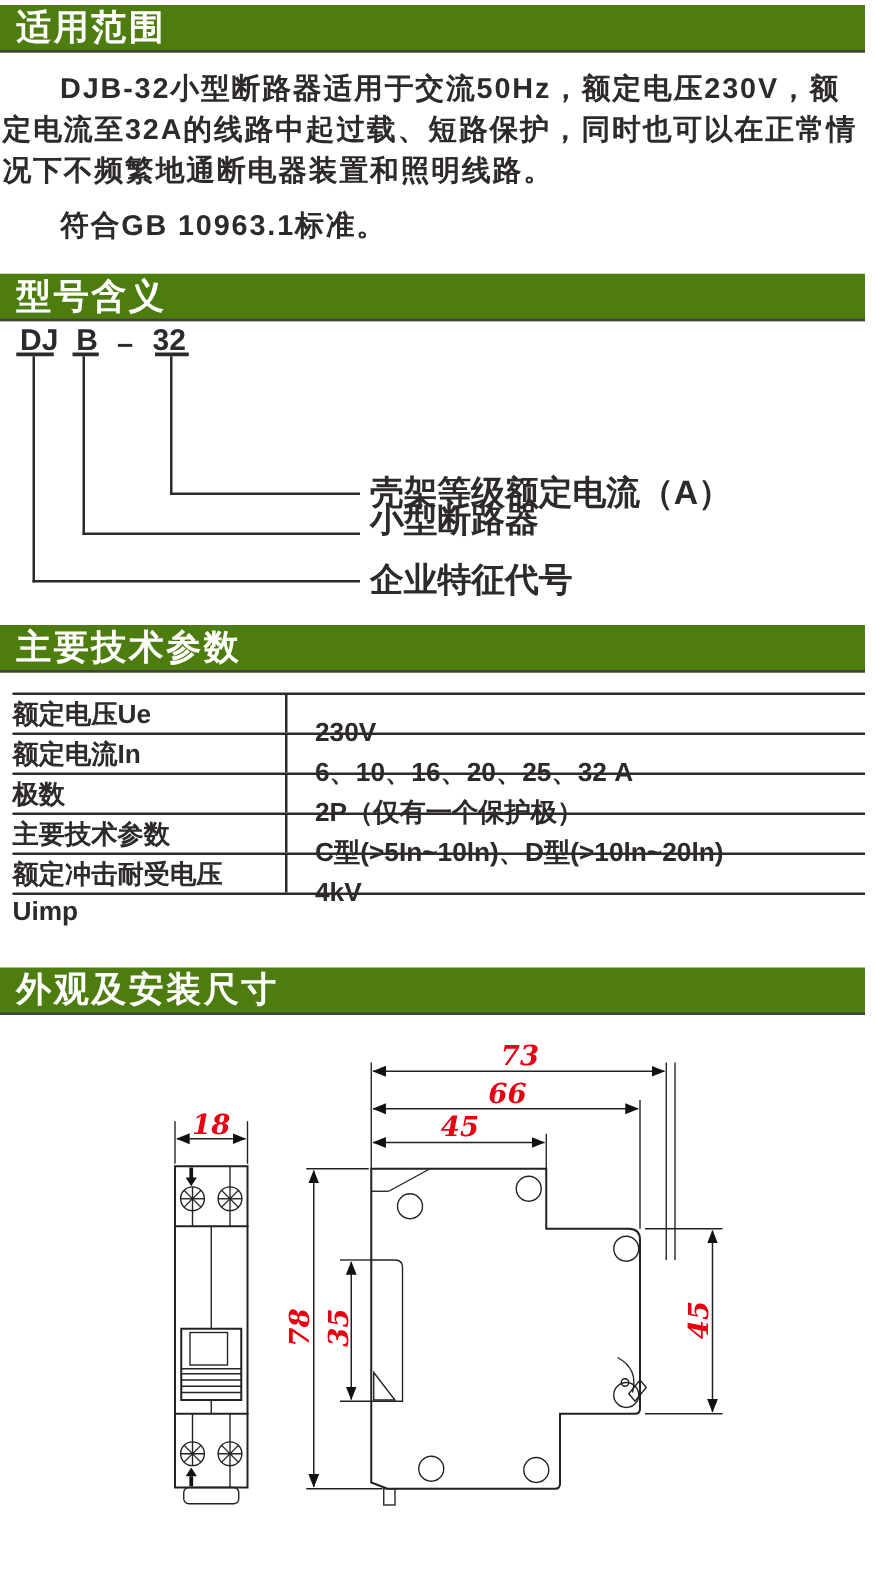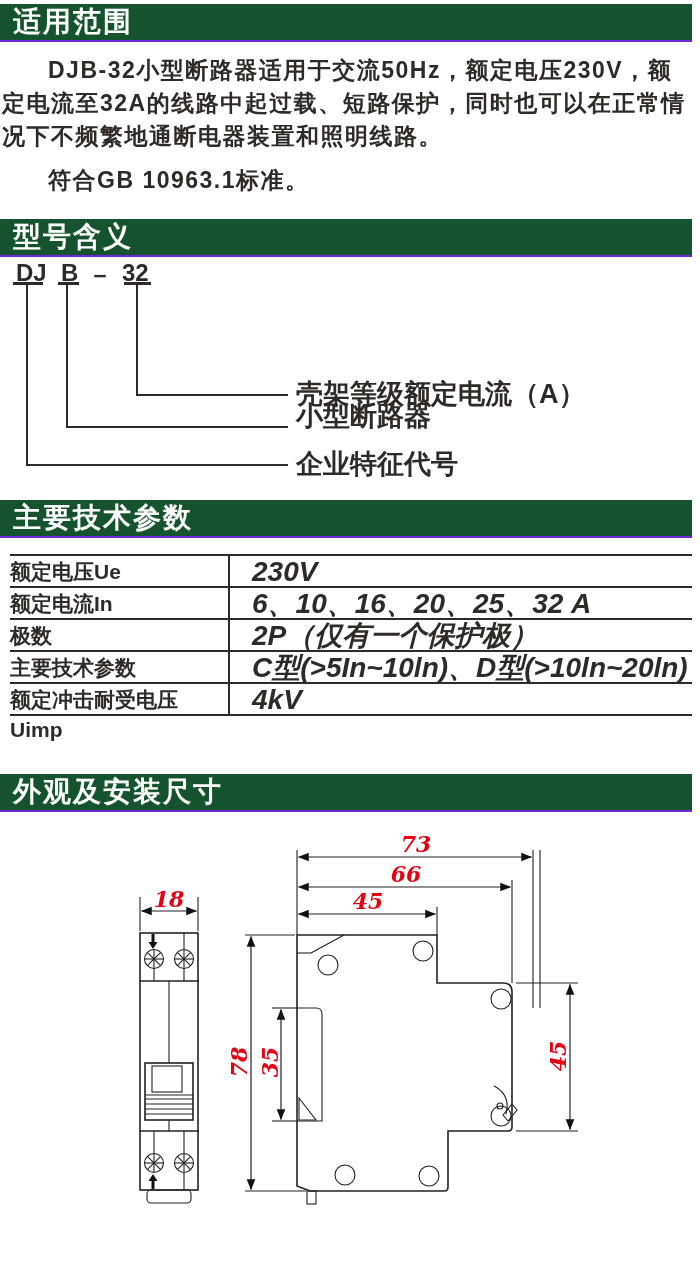--- a/index.html
+++ b/index.html
@@ -1,21 +1,21 @@
 <!DOCTYPE html>
 <html><head>
 <meta charset="utf-8">
 <style>
   html,body{margin:0;padding:0;width:700px;background:#ffffff;
     font-family:"Liberation Sans","DejaVu Sans",sans-serif;color:#2e2a2a;}
   .page{width:700px;height:1265px;overflow:hidden;position:relative;}
 
-  .sec-header{width:692px;height:38px;line-height:36px;background:#14532d;
+  .sec-header{width:692px;height:38px;line-height:36px;background:#4d7c0f;
     color:#ffffff;font-size:28px;font-weight:bold;padding-left:13px;
-    letter-spacing:2px;border-bottom:2px solid #6d28d9;box-sizing:border-box;}
+    letter-spacing:2px;border-bottom:2px solid #404040;box-sizing:border-box;}
   .h1{margin-top:4px}
   .h2{margin-top:22px}
   .h3{margin-top:3px}
   .h4{margin-top:58px}
 
   p.body{font-size:23px;font-weight:bold;line-height:33px;
     margin:12px 6px 0 2px;text-indent:2em;letter-spacing:1.5px;}
   p.body2{margin-top:11px;}
 
   
@@ -25,21 +25,21 @@
   .md-vline{position:absolute;width:2px;background:#2e2a2a;top:26px;}
   .md-hline{position:absolute;height:2px;background:#2e2a2a;}
   .md-label{position:absolute;left:296px;font-size:27px;font-weight:bold;line-height:26px;}
 
   
   .param-table{margin:16px 8px 0 10px;border-top:2px solid #2e2a2a;}
   .param-row{display:flex;height:32px;line-height:30px;border-bottom:2px solid #2e2a2a;
     box-sizing:border-box;font-weight:bold;}
   .param-label{flex:0 0 220px;border-right:2px solid #2e2a2a;font-size:21px;
     box-sizing:border-box;padding-top:1px;}
-  .param-value{flex:1;padding-left:22px;font-size:28px;padding-top:1px;font-style:italic;}
+  .param-value{flex:1;padding-left:22px;font-size:21px;padding-top:16px;}
 
   
   svg text.dimnum{font:italic bold 22px "DejaVu Serif",serif;fill:#e60012;}
   svg .ln{stroke:#222222;stroke-width:1.6;fill:none;stroke-linecap:square;}
   svg .thin{stroke:#222222;stroke-width:1.1;fill:none;}
   svg .dim{stroke:#222222;stroke-width:1.2;fill:none;}
   svg .blk{fill:#111111;stroke:none;}
 </style>
 </head>
 <body>

